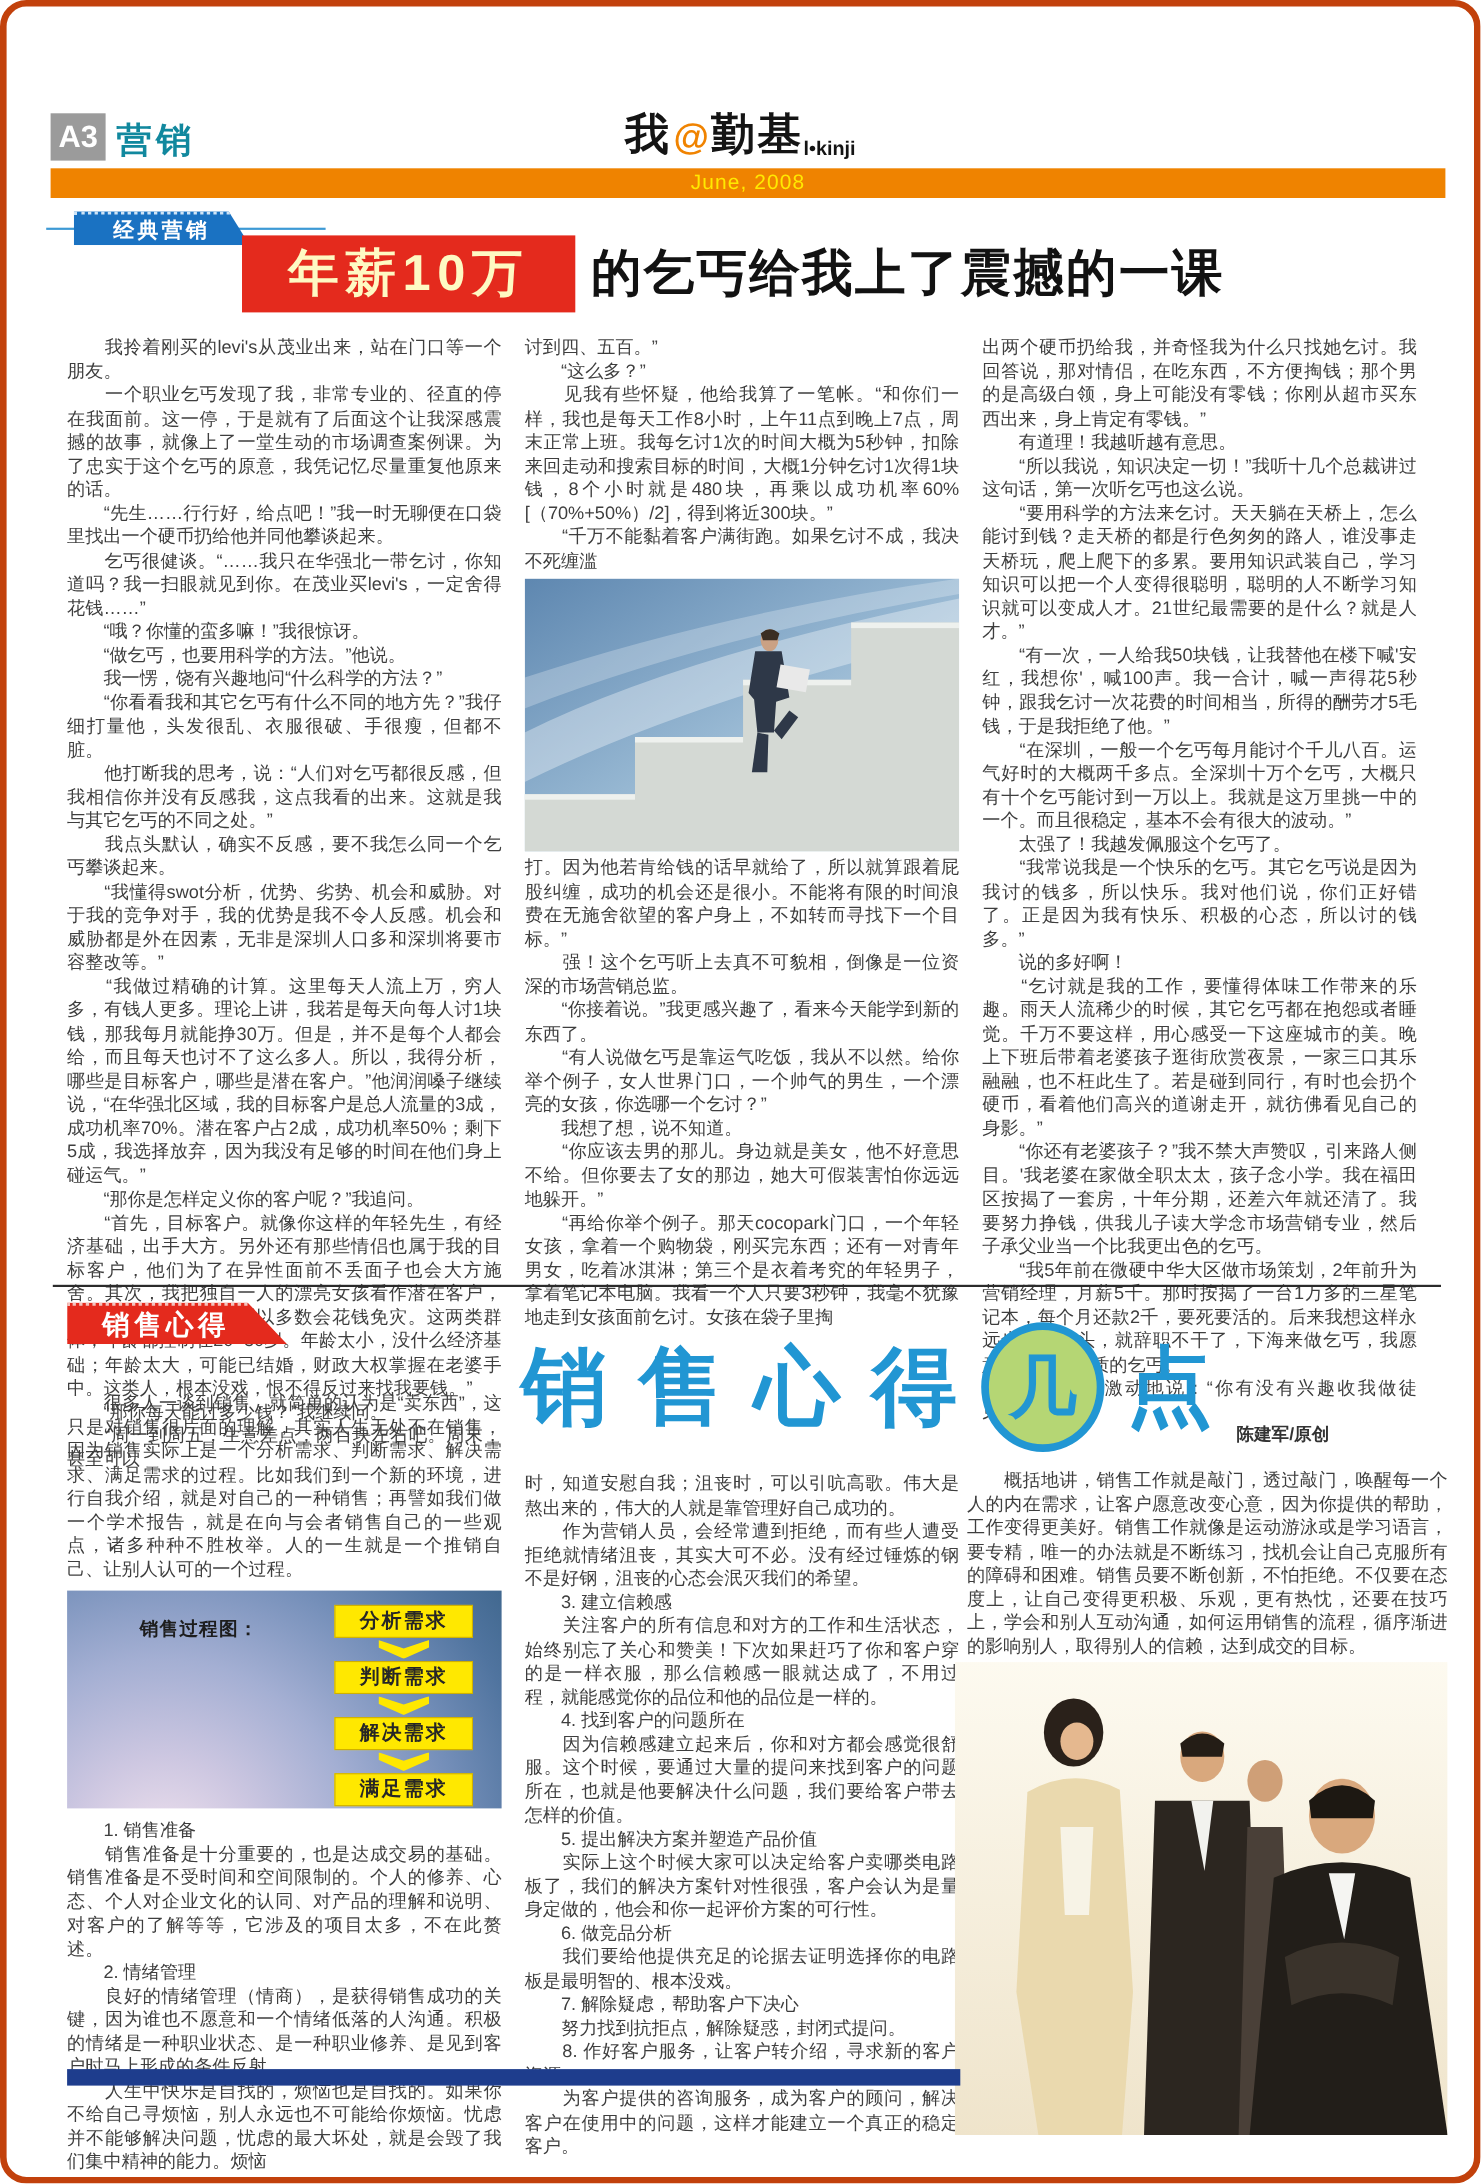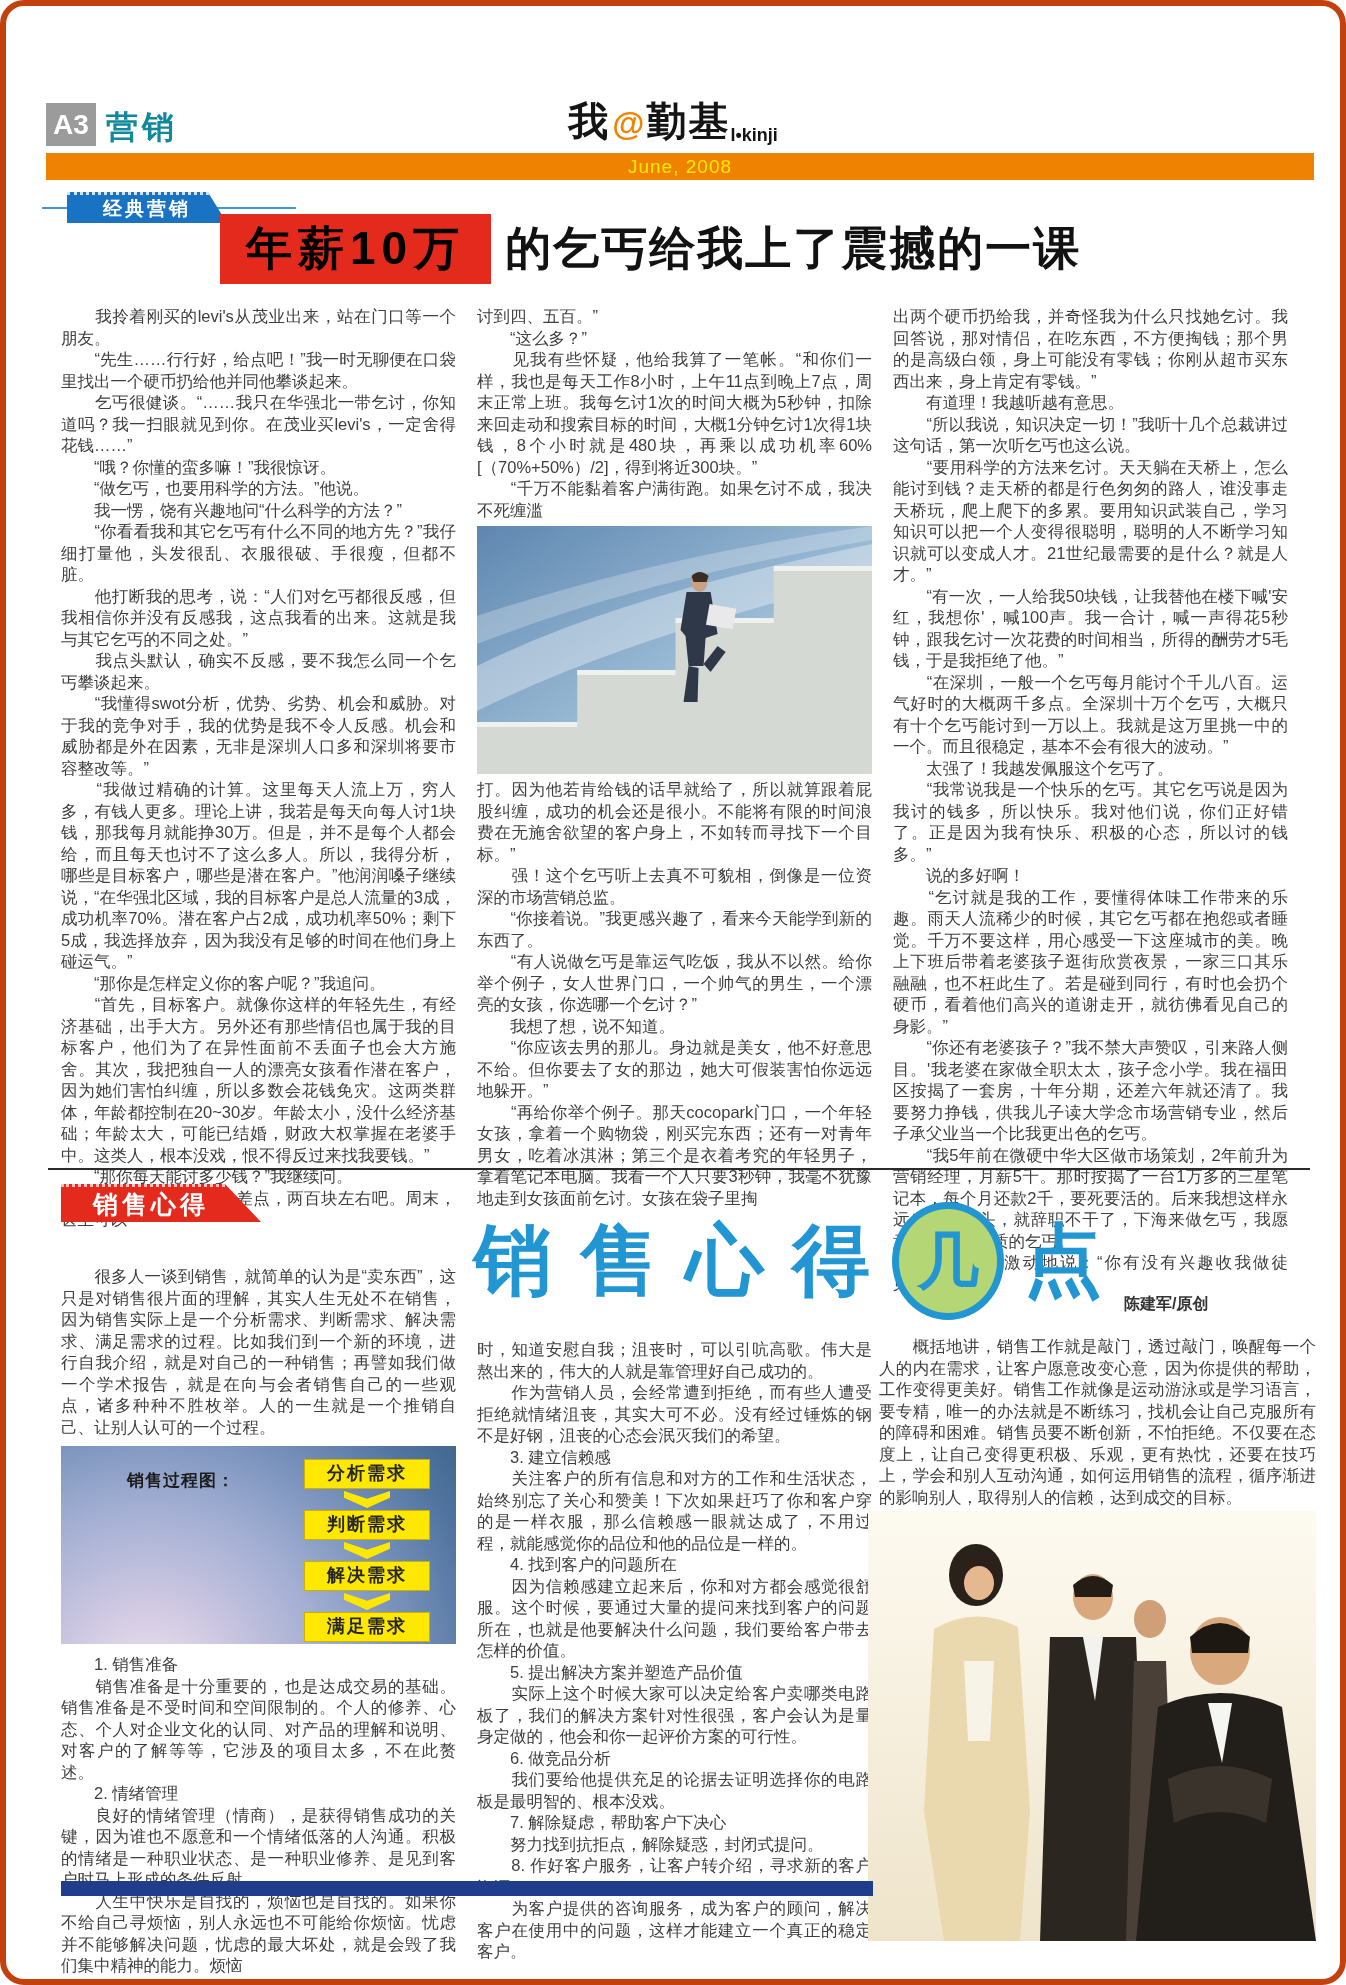--- a/index.html
+++ b/index.html
@@ -23,21 +23,21 @@
   
   .tag-line { position:absolute; left:36px; top:201px; width:254px; height:2px; background:#3d9ad5; }
   .tag-blue { position:absolute; left:50px; top:186px; width:160px; height:31px; background:#1a72c2;
     color:#fff; font-size:19px; font-weight:bold; display:flex; align-items:center; justify-content:center;
     clip-path:polygon(0 0,88% 0,100% 100%,0 100%); border-top:3px dotted #cfe4f6; letter-spacing:3px;margin-left:11px; }
   .tag-red { position:absolute; left:55px; top:1178px; width:200px; height:38px; background:#e42a1d;
     color:#fff; font-size:25px; font-weight:bold; display:flex; align-items:center; padding-left:32px;
     clip-path:polygon(0 0,82% 0,100% 100%,0 100%); border-top:3px dotted #f3c4bf; letter-spacing:4px; }
   
   .headline { position:absolute; left:214px; top:208px; display:flex; align-items:center; gap:14px; }
-  .hl-red { background:#e42a1d; color:#000000; font-size:46px; font-weight:900; padding:4px 26px; letter-spacing:6px; white-space:nowrap; }
+  .hl-red { background:#e42a1d; color:#fef9c3; font-size:46px; font-weight:900; padding:4px 42px; letter-spacing:6px; white-space:nowrap; }
   .hl-black { color:#121212; font-size:46px; font-weight:900; letter-spacing:2px; white-space:nowrap; }
   
   .cols { position:absolute; left:55px; top:300px; width:1232px; display:flex; gap:21px; }
   .col { width:395px; font-size:16.5px; line-height:21.5px; text-align:justify; color:#3e3e3e; }
   .para { margin:0; }
   .stairs-photo { width:100%; height:248px; margin:5px 0; display:block; }
   
   .divider { position:absolute; left:42px; top:1162px; width:1262px; border-top:2px solid #2b2b2b; }
   .footer-bar { position:absolute; left:55px; top:1875px; width:812px; height:15px; background:#1e3d8d; }
   
@@ -85,20 +85,21 @@
   <div class="tag-blue">经典营销</div>
 
   <div class="headline">
     <span class="hl-red">年薪10万</span>
     <span class="hl-black">的乞丐给我上了震撼的一课</span>
   </div>
 
   <div class="cols">
     <div class="col">
         <p class="para">　　我拎着刚买的levi's从茂业出来，站在门口等一个朋友。</p>
+        <p class="para">　　一个职业乞丐发现了我，非常专业的、径直的停在我面前。这一停，于是就有了后面这个让我深感震撼的故事，就像上了一堂生动的市场调查案例课。为了忠实于这个乞丐的原意，我凭记忆尽量重复他原来的话。</p>
         <p class="para">　　“先生……行行好，给点吧！”我一时无聊便在口袋里找出一个硬币扔给他并同他攀谈起来。</p>
         <p class="para">　　乞丐很健谈。“……我只在华强北一带乞讨，你知道吗？我一扫眼就见到你。在茂业买levi's，一定舍得花钱……”</p>
         <p class="para">　　“哦？你懂的蛮多嘛！”我很惊讶。</p>
         <p class="para">　　“做乞丐，也要用科学的方法。”他说。</p>
         <p class="para">　　我一愣，饶有兴趣地问“什么科学的方法？”</p>
         <p class="para">　　“你看看我和其它乞丐有什么不同的地方先？”我仔细打量他，头发很乱、衣服很破、手很瘦，但都不脏。</p>
         <p class="para">　　他打断我的思考，说：“人们对乞丐都很反感，但我相信你并没有反感我，这点我看的出来。这就是我与其它乞丐的不同之处。”</p>
         <p class="para">　　我点头默认，确实不反感，要不我怎么同一个乞丐攀谈起来。</p>
         <p class="para">　　“我懂得swot分析，优势、劣势、机会和威胁。对于我的竞争对手，我的优势是我不令人反感。机会和威胁都是外在因素，无非是深圳人口多和深圳将要市容整改等。”</p>
         <p class="para">　　“我做过精确的计算。这里每天人流上万，穷人多，有钱人更多。理论上讲，我若是每天向每人讨1块钱，那我每月就能挣30万。但是，并不是每个人都会给，而且每天也讨不了这么多人。所以，我得分析，哪些是目标客户，哪些是潜在客户。”他润润嗓子继续说，“在华强北区域，我的目标客户是总人流量的3成，成功机率70%。潜在客户占2成，成功机率50%；剩下5成，我选择放弃，因为我没有足够的时间在他们身上碰运气。”</p>

